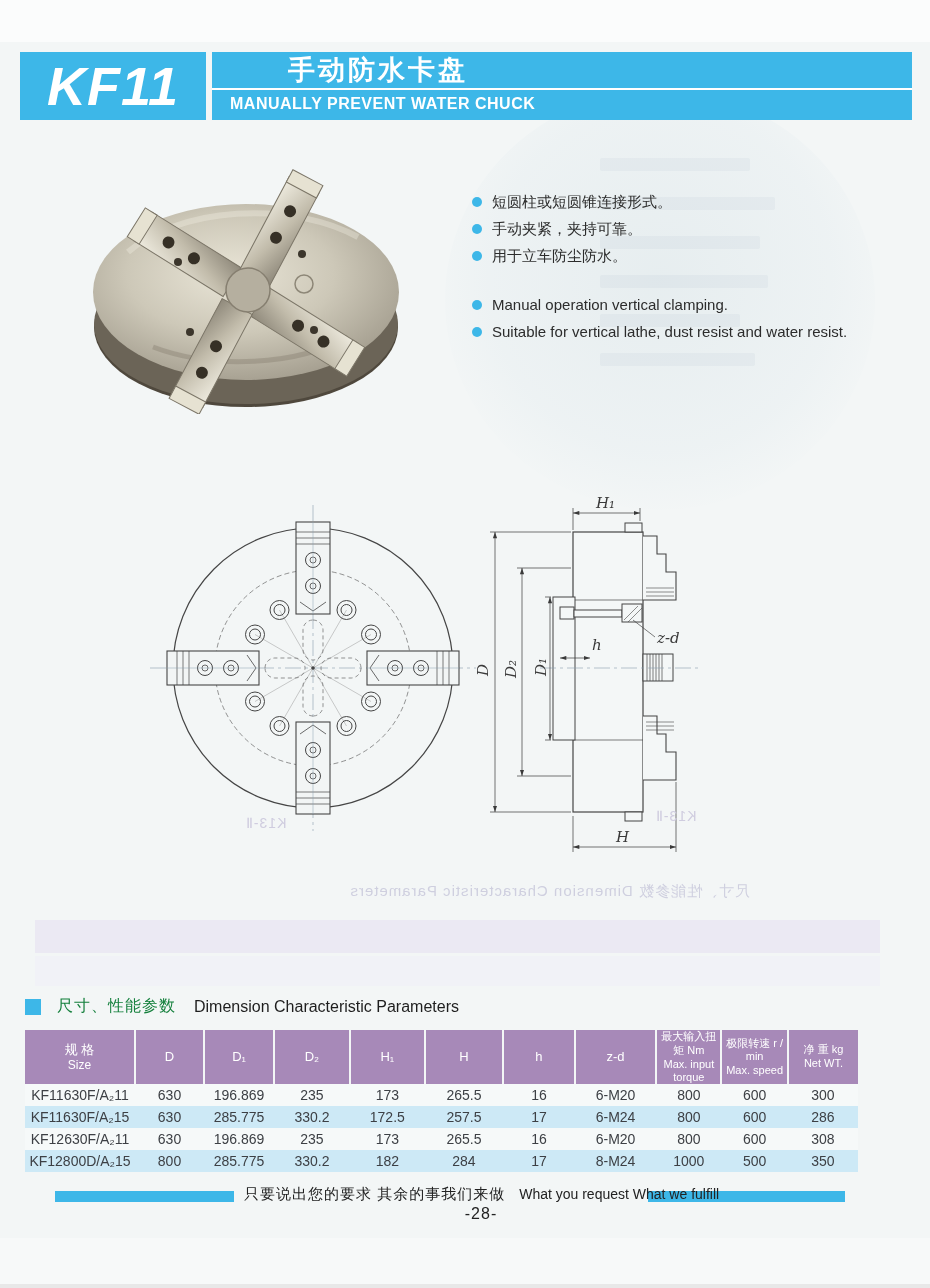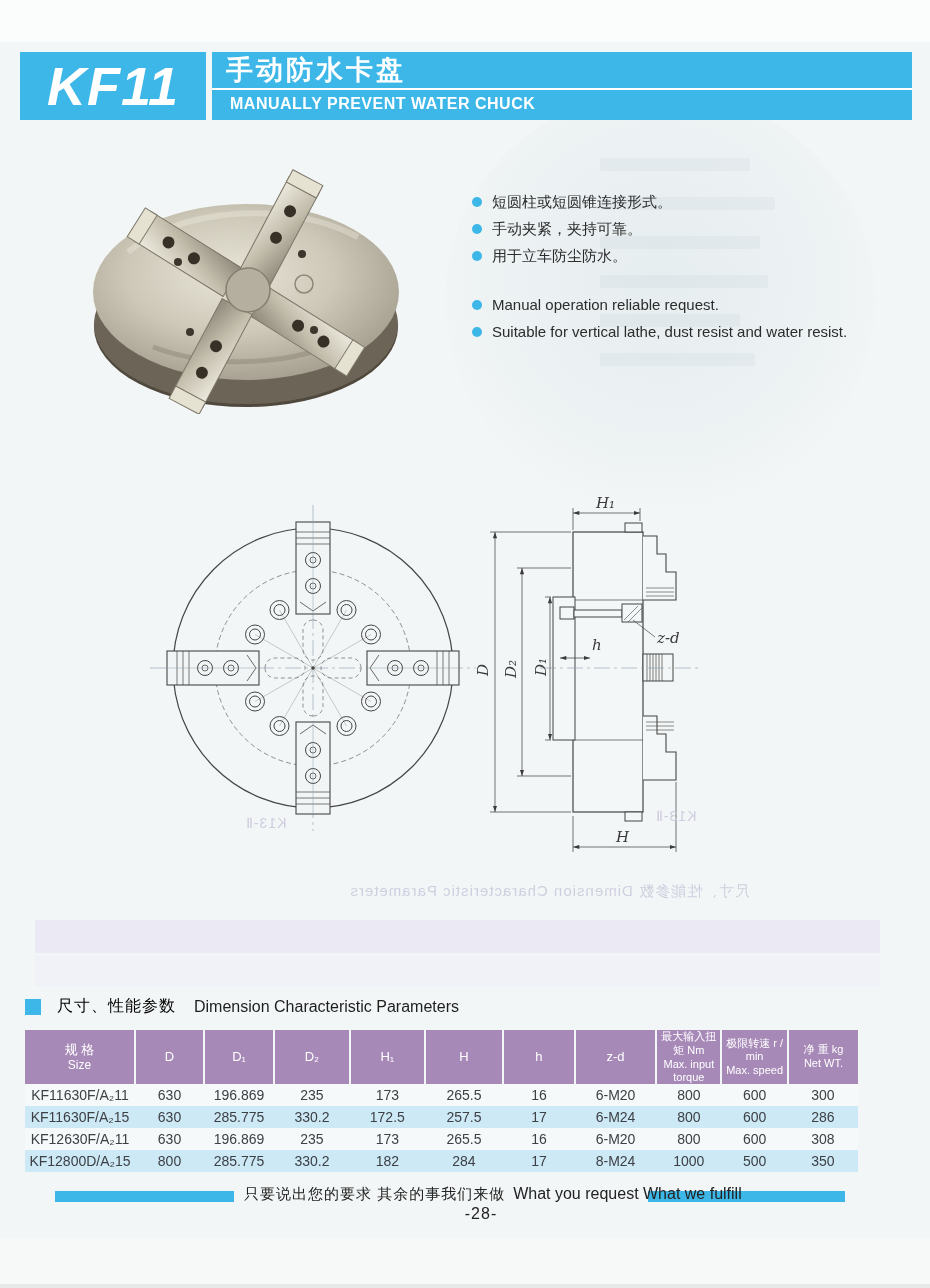--- a/index.html
+++ b/index.html
@@ -19,21 +19,21 @@
     position:absolute;left:20px;top:52px;width:186px;height:68px;
     background:var(--cyan,#3db7e8);display:flex;align-items:center;justify-content:center;
   }
   .model-box span{
     color:#fff;font-style:italic;font-weight:800;font-size:54px;letter-spacing:1px;
   }
   .title-bar{
     position:absolute;left:212px;top:52px;width:700px;height:68px;
     background:var(--cyan,#3db7e8);color:#fff;
   }
-  .title-zh{font-size:27px;font-weight:bold;line-height:36px;padding-left:14px;letter-spacing:3px;}
+  .title-zh{font-size:27px;font-weight:bold;line-height:36px;padding-left:32px;letter-spacing:3px;margin-left:44px;}
   .title-divider{height:2px;background:#fff;}
   .title-en{font-size:16px;font-weight:bold;line-height:28px;padding-left:18px;letter-spacing:.5px;}
 
   
   .bleed{position:absolute;pointer-events:none;}
   .bleed-circle{left:445px;top:90px;width:430px;height:420px;border-radius:50%;
     background:radial-gradient(circle at 50% 45%, #e0e9ec 0%, #eaf0f2 55%, rgba(243,246,246,0) 75%);opacity:.65;}
   .bleed-bar{height:13px;background:#9fb0c0;opacity:.10;border-radius:2px;}
   .bleed-title{left:150px;top:882px;width:600px;transform:scaleX(-1);
     color:#c9c9dc;font-size:15px;letter-spacing:1px;opacity:.85;}
@@ -49,21 +49,21 @@
   .feature-text{font-size:15px;color:#2c2c2c;line-height:20px;}
   .feature-gap{height:22px;}
 
   
   .drawing{position:absolute;left:0;top:490px;width:930px;height:382px;}
   text.dim{font-family:"DejaVu Serif", serif;font-style:italic;font-size:15px;fill:#3a3a3a;}
 
   
   .section-title{position:absolute;left:25px;top:996px;display:flex;align-items:center;}
   .section-square{width:16px;height:16px;background:var(--cyan,#3db7e8);margin-right:16px;}
-  .section-zh{font-size:16px;color:#000000;letter-spacing:1px;}
+  .section-zh{font-size:16px;color:#15803d;letter-spacing:1px;}
   .section-en{font-size:16px;color:#1e1e1e;margin-left:18px;text-align:right;}
 
   
   .spec-table{position:absolute;left:25px;top:1030px;width:833px;border-collapse:collapse;table-layout:fixed;}
   .spec-table th{
     background:var(--purple,#a789b8);color:#fff;font-weight:normal;
     height:35px;vertical-align:middle;text-align:center;padding:0;
     border-right:2px solid #f3f6f6;
   }
   .spec-table th:last-child{border-right:none;}
@@ -76,21 +76,21 @@
   }
   .spec-table tr.alt td{background:var(--rowblue,#cde9f6);}
   .spec-table tr.plain td{background:#f6f9f9;}
 
   
   .footer-bar{position:absolute;height:11px;background:var(--cyan,#3db7e8);top:1191px;}
   .footer-bar.left{left:55px;width:179px;}
   .footer-bar.right{left:648px;width:197px;}
   .footer-text{position:absolute;left:244px;top:1185px;width:400px;display:flex;align-items:baseline;}
   .footer-zh{font-size:15px;color:#222;letter-spacing:1px;white-space:nowrap;}
-  .footer-en{font-size:16px;color:#222;margin-left:8px;white-space:nowrap;}
+  .footer-en{font-size:14px;color:#222;margin-left:14px;white-space:nowrap;}
   .page-number{position:absolute;left:16px;top:1205px;width:930px;text-align:center;
     font-size:16px;color:#222;letter-spacing:1px;}
 </style>
 </head>
 <body>
 
 <div class="page">
 
   <div class="top-margin"></div>
   <div class="bottom-margin"></div>
@@ -179,21 +179,21 @@
         </div>
         <div class="feature-item">
           <span class="feature-dot"></span>
           <span class="feature-text">用于立车防尘防水。</span>
         </div>
       </div>
     <div class="feature-gap"></div>
     <div id="features-en">
         <div class="feature-item">
           <span class="feature-dot"></span>
-          <span class="feature-text">Manual operation reliable request.</span>
+          <span class="feature-text">Manual operation vertical clamping.</span>
         </div>
         <div class="feature-item">
           <span class="feature-dot"></span>
           <span class="feature-text">Suitable for vertical lathe, dust resist and water resist.</span>
         </div>
       </div>
   </div>
 
   <svg class="drawing" viewBox="0 0 930 382">
     <defs>

